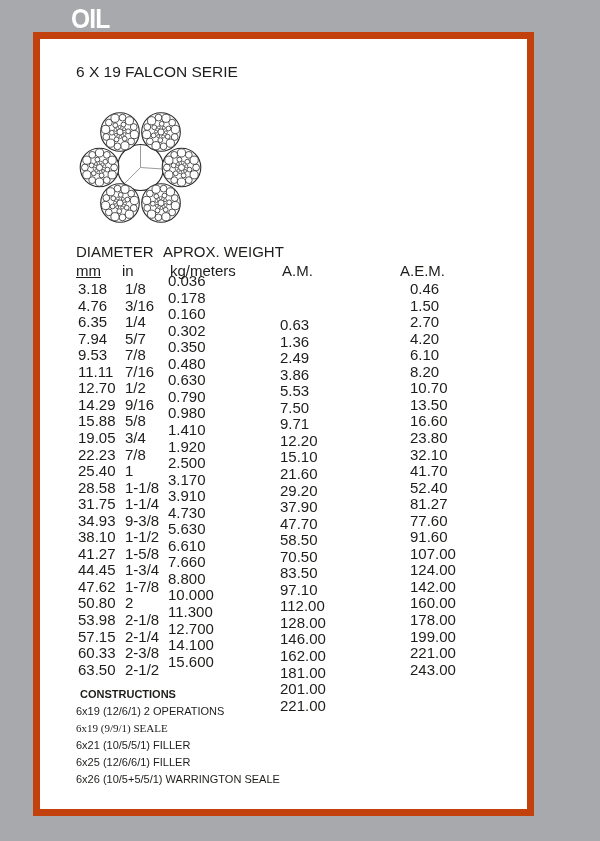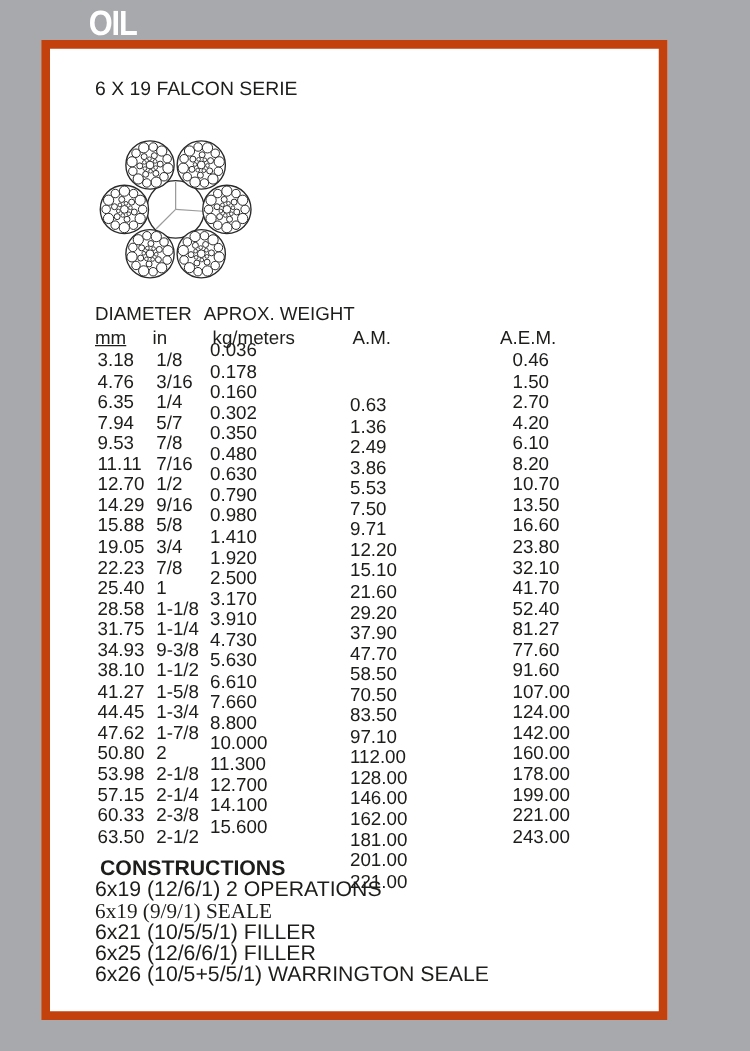--- a/index.html
+++ b/index.html
@@ -41,21 +41,21 @@
   .h-am{left:242px;top:224px;}
   .h-aem{left:360px;top:224px;}
   .rows{position:absolute;left:38px;top:242px;width:480px;}
   .row{position:absolute;left:0;height:17px;font-size:15px;line-height:15px;white-space:nowrap;}
   .row span{position:absolute;top:0;}
   .c-mm{left:0;}
   .c-in{left:47px;}
   .c-kg{left:90px;top:-8px !important;}
   .c-am{left:202px;margin-top:36px;}
   .c-aem{left:332px;}
-  .constructions{position:absolute;left:36px;font-size:17px;line-height:15px;white-space:nowrap;}
+  .constructions{position:absolute;left:36px;font-size:11px;line-height:15px;white-space:nowrap;}
   .con-title{top:648px;left:40px;font-weight:bold;}
   svg circle{fill:#ffffff;stroke:#2a2a2a;}
   svg line{stroke:#9b9b9b;stroke-width:1;}
 </style>
 </head>
 <body>
 
 <div class="watermark">OIL</div>
 
 <div class="sheet">

